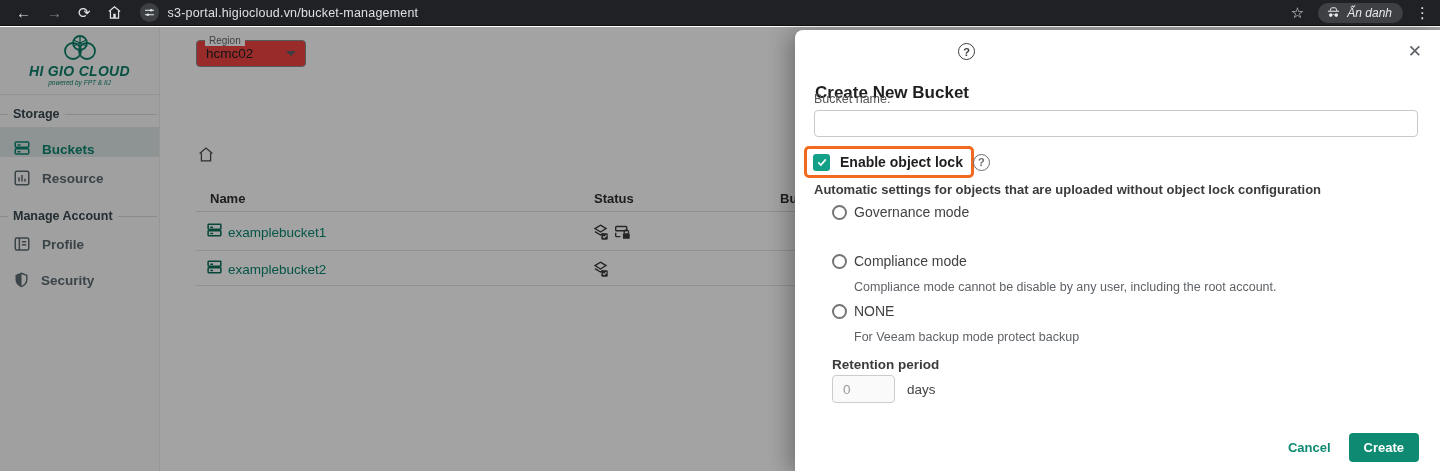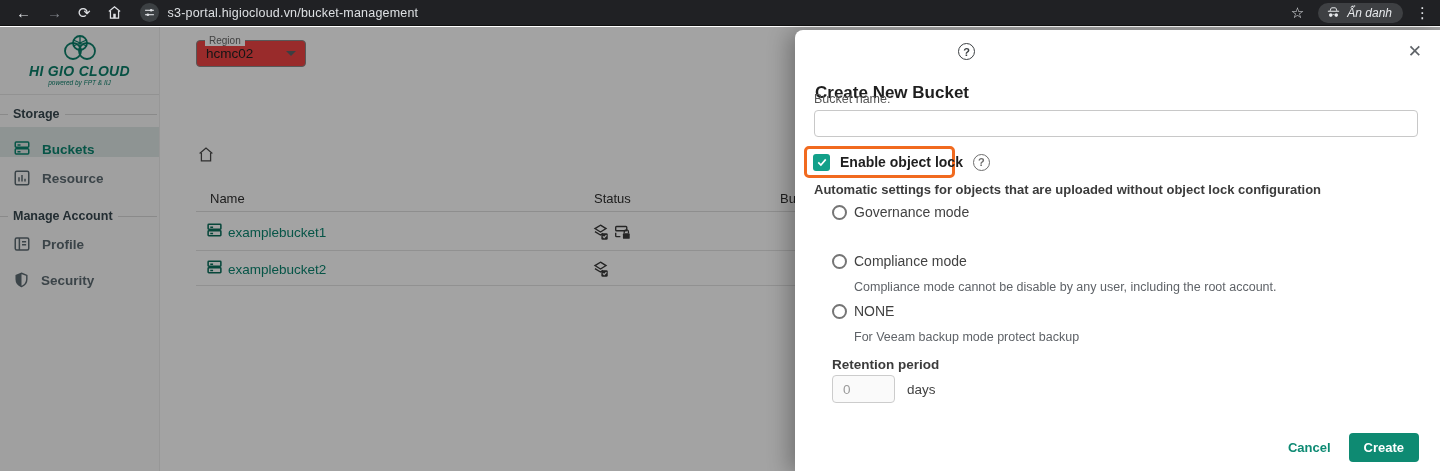--- a/index.html
+++ b/index.html
@@ -48,21 +48,21 @@
   .region-select { position:absolute; left:35px; top:13px; width:110px; height:27px;
     border:1px solid #8a8a8a; border-radius:4px; display:flex; align-items:center;
     padding:0 9px; cursor:pointer; background:#ef4444; }
   .region-label { position:absolute; top:-6px; left:8px; background:#fff; padding:0 4px;
     font-size:10px; color:#666; }
   .region-value { font-size:13.5px; color:#222; flex:1; }
   .caret { width:0; height:0; border-left:5px solid transparent; border-right:5px solid transparent;
     border-top:5px solid #5f6368; }
   .crumb-home { position:absolute; left:36px; top:119px; color:#4a4a4a; cursor:pointer; }
   .tbl-head { position:absolute; left:35px; top:160px; right:0; height:25px; border-bottom:1px solid #dedede; }
-  .tbl-head span { position:absolute; font-size:13px; font-weight:normal; color:#2f2f2f; top:4px; }
+  .tbl-head span { position:absolute; font-size:13px; font-weight:bold; color:#2f2f2f; top:4px; }
   .col-name { left:14px; } .col-status { left:398px; } .col-bucket { left:584px; }
   .tbl-row { position:absolute; left:35px; right:0; border-bottom:1px solid #e3e3e3; }
   .row1 { top:186px; height:38px; } .row2 { top:225px; height:34px; }
   .row-ico { position:absolute; left:10px; top:50%; transform:translateY(-50%); color:#0c6f5c; }
   .row-link { position:absolute; left:32px; top:50%; transform:translateY(-50%);
     font-size:13.5px; color:#0b8570; cursor:pointer; }
   .status-icons { position:absolute; left:396px; top:50%; transform:translateY(-50%);
     display:flex; gap:5px; color:#3a3a3a; }
 
   
@@ -71,21 +71,21 @@
   .m-title { position:absolute; left:20px; top:13px; font-size:17px; font-weight:bold; color:#1f1f1f;margin-top:40px; }
   .help-circ { position:absolute; width:17px; height:17px; border-radius:50%;
     display:flex; align-items:center; justify-content:center;
     font-size:11px; font-weight:bold; cursor:pointer; }
   .help-title { left:163px; top:13px; border:1.6px solid #3c4043; color:#3c4043; }
   .help-lock { border:1.5px solid #6d6d6d; color:#6d6d6d; flex:none; position:static; }
   .m-close { position:absolute; right:18px; top:11px; font-size:17px; color:#5f6368; cursor:pointer; }
   .m-label { position:absolute; left:19px; top:62px; font-size:12.5px; color:#555; }
   .name-input { position:absolute; left:19px; top:80px; width:604px; height:27px;
     border:1px solid #c8c8c8; border-radius:4px; font-size:13px; padding:0 8px; outline:none; }
-  .olock-box { position:absolute; left:9px; top:116px; width:151px; height:32px;
+  .olock-box { position:absolute; left:9px; top:116px; width:170px; height:32px;
     border:3px solid #f16a1f; border-radius:5px; display:flex; align-items:center;
     gap:10px; padding:0 6px; }
   .chk { width:17px; height:17px; background:#12a089; border-radius:3px; flex:none;
     display:flex; align-items:center; justify-content:center; cursor:pointer; }
   .olock-label { font-size:14px; font-weight:bold; color:#1f1f1f; white-space:nowrap; }
   .auto-text { position:absolute; left:19px; top:152px; font-size:13px; font-weight:bold; color:#3b3b3b; }
   .opt-radio { position:absolute; left:37px; width:15px; height:15px; border:2px solid #757575;
     border-radius:50%; cursor:pointer; }
   .opt-label { position:absolute; left:59px; font-size:14px; color:#424242; }
   .opt-desc { position:absolute; left:59px; font-size:12.5px; color:#5f6368; }

